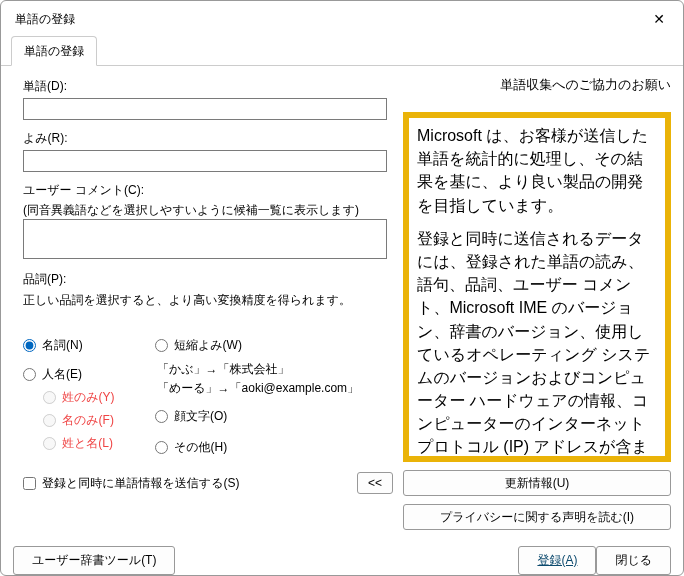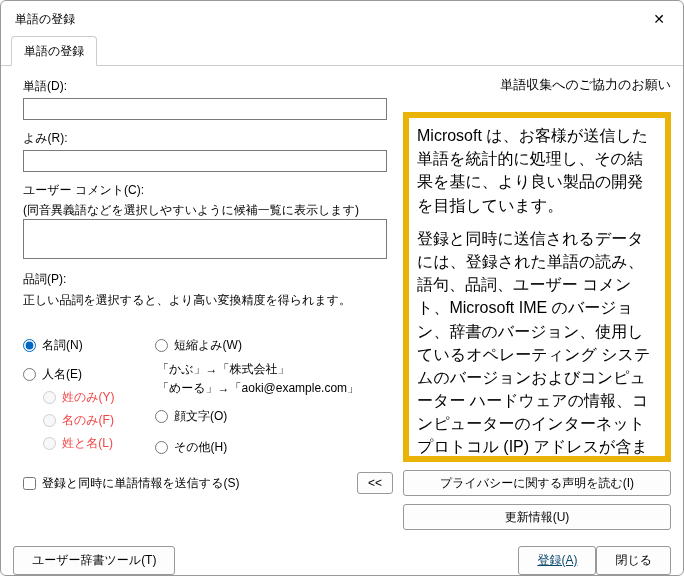--- a/index.html
+++ b/index.html
@@ -124,22 +124,22 @@
     </div>
   </div>
 
   <div class="right">
     <div class="right-title">単語収集へのご協力のお願い</div>
     <div class="scrollbox">
       <p>Microsoft は、お客様が送信した単語を統計的に処理し、その結果を基に、より良い製品の開発を目指しています。</p>
       <p>登録と同時に送信されるデータには、登録された単語の読み、語句、品詞、ユーザー コメント、Microsoft IME のバージョン、辞書のバージョン、使用しているオペレーティング システムのバージョンおよびコンピューター ハードウェアの情報、コンピューターのインターネット プロトコル (IP) アドレスが含まれます。</p>
       <p>お客様特有の情報が収集されたデータに含まれることがあります。このような情報が存在する場合でも、Microsoft では、お客様を特定するために使用することはいたしません</p>
     </div>
+    <button class="btn">更新情報(U)</button>
     <button class="btn">プライバシーに関する声明を読む(I)</button>
-    <button class="btn">更新情報(U)</button>
   </div>
 </div>
 
 <div class="footer">
   <button class="btn2">ユーザー辞書ツール(T)</button>
   <div class="spacer"></div>
   <button class="btn2" disabled="">登録(A)</button>
   <button class="btn2">閉じる</button>
 </div>
 

